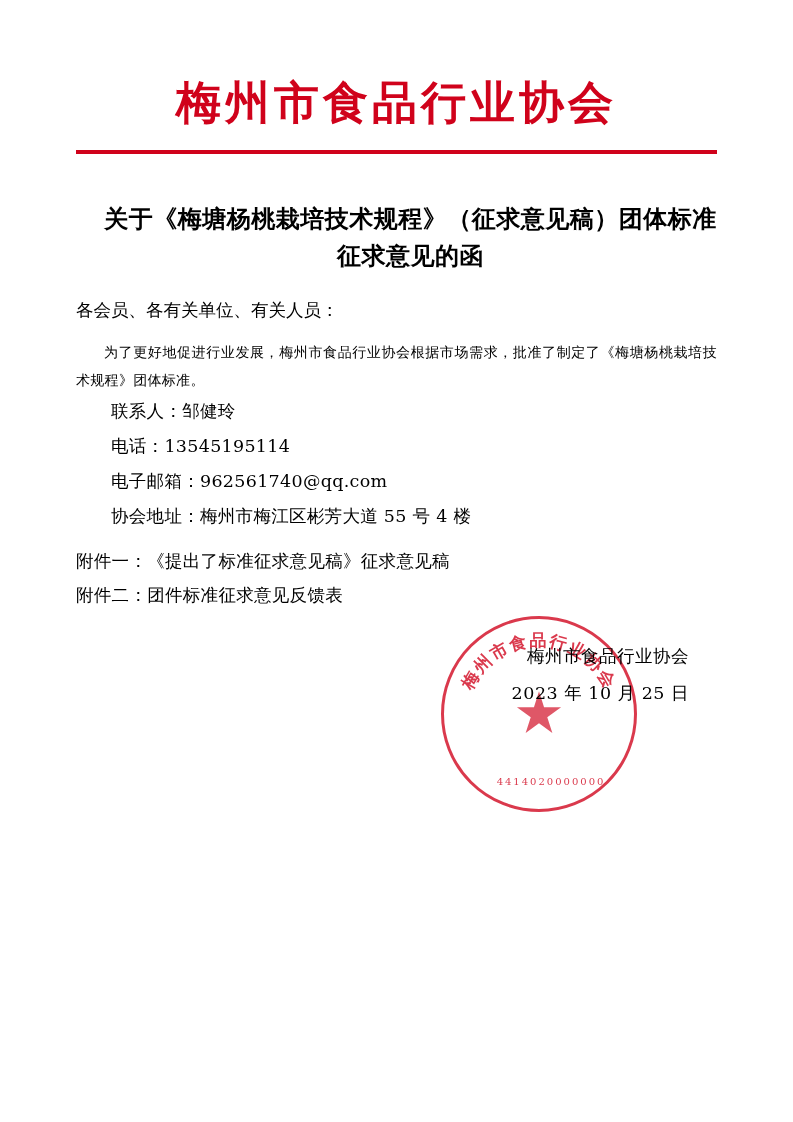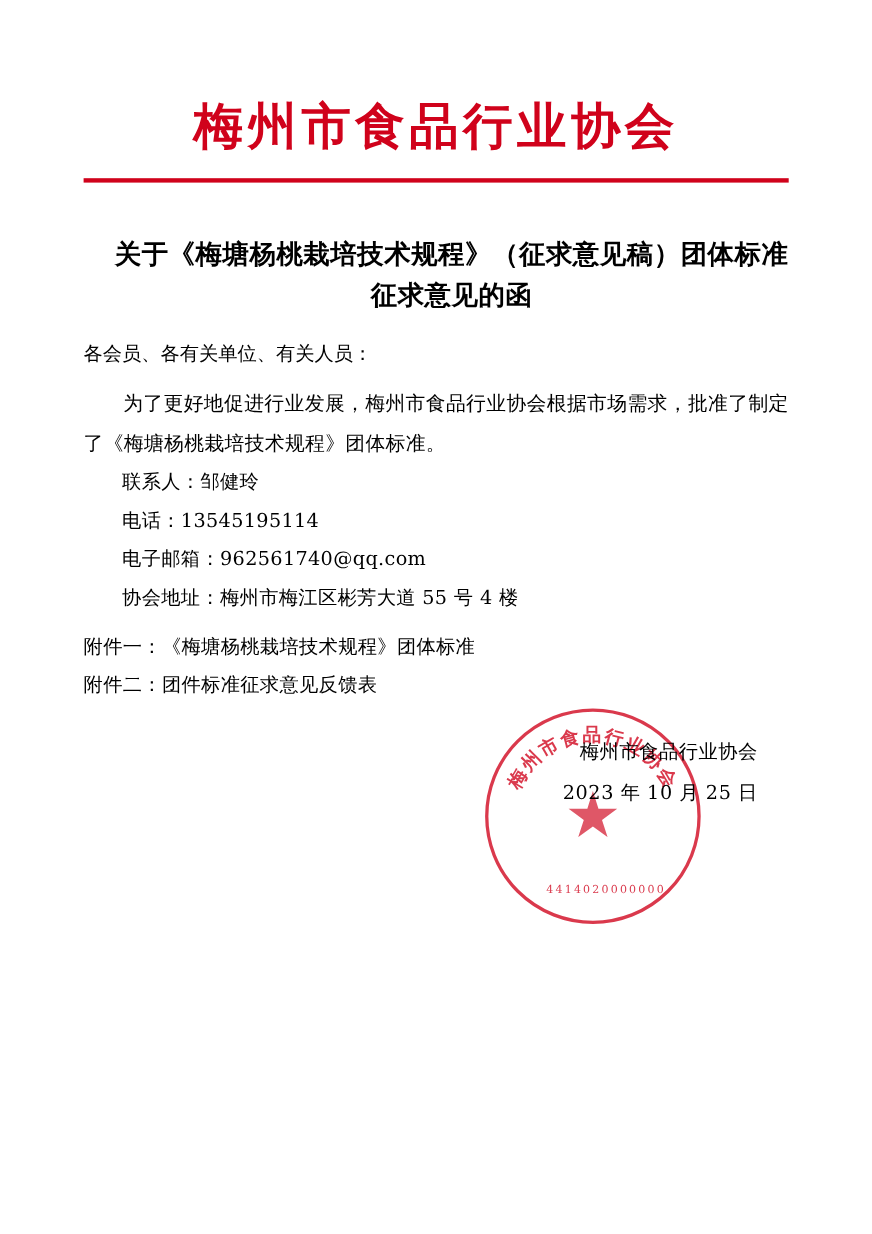--- a/index.html
+++ b/index.html
@@ -13,21 +13,21 @@
     font-family: "DejaVu Serif", "Liberation Serif", serif;
     color: #000000;
     position: relative;
     overflow: hidden;
   }
   .page {
     position: relative;
     width: 793px;
     height: 1122px;
     box-sizing: border-box;
-    padding: 12px 76px;
+    padding: 0 76px;
   }
   .letterhead {
     text-align: center;
     color: #d0021b;
     font-family: "DejaVu Serif", "Liberation Serif", serif;
     font-weight: bold;
     font-size: 45px;
     letter-spacing: 4px;
     padding-top: 78px;
     line-height: 1.1;
@@ -48,21 +48,21 @@
     font-family: "DejaVu Serif", "Liberation Serif", serif;
     margin-left: 28px;
   }
   .salutation {
     margin-top: 22px;
     font-size: 17.5px;
     line-height: 1.6;
   }
   .para {
     margin-top: 14px;
-    font-size: 18px;
+    font-size: 14px;
     line-height: 2.0;
     text-align: justify;
     text-indent: 2em;
     letter-spacing: 0.3px;
   }
   .contact-block {
   }
   .contact-line {
     font-size: 17.5px;
     line-height: 2.0;
@@ -156,21 +156,21 @@
   <div class="para">为了更好地促进行业发展，梅州市食品行业协会根据市场需求，批准了制定了《梅塘杨桃栽培技术规程》团体标准。</div>
 
   <div class="contact-block">
     <div class="contact-line">联系人：邹健玲</div>
     <div class="contact-line">电话：13545195114</div>
     <div class="contact-line">电子邮箱：962561740@qq.com</div>
     <div class="contact-line">协会地址：梅州市梅江区彬芳大道 55 号 4 楼</div>
   </div>
 
   <div class="attachments">
-    <div class="attachment-line">附件一：《梅塘杨桃栽培技术规程》团体标准</div>
+    <div class="attachment-line">附件一：《提出了标准征求意见稿》征求意见稿</div>
     <div class="attachment-line">附件二：团件标准征求意见反馈表</div>
   </div>
 
   <div class="signature-area">
     <div class="seal">
       <svg class="seal-arc" viewBox="0 0 190 190">
         <defs>
           <path id="arcpath" d="M 22 100 A 73 73 0 0 1 168 100"></path>
         </defs>
         <text>

